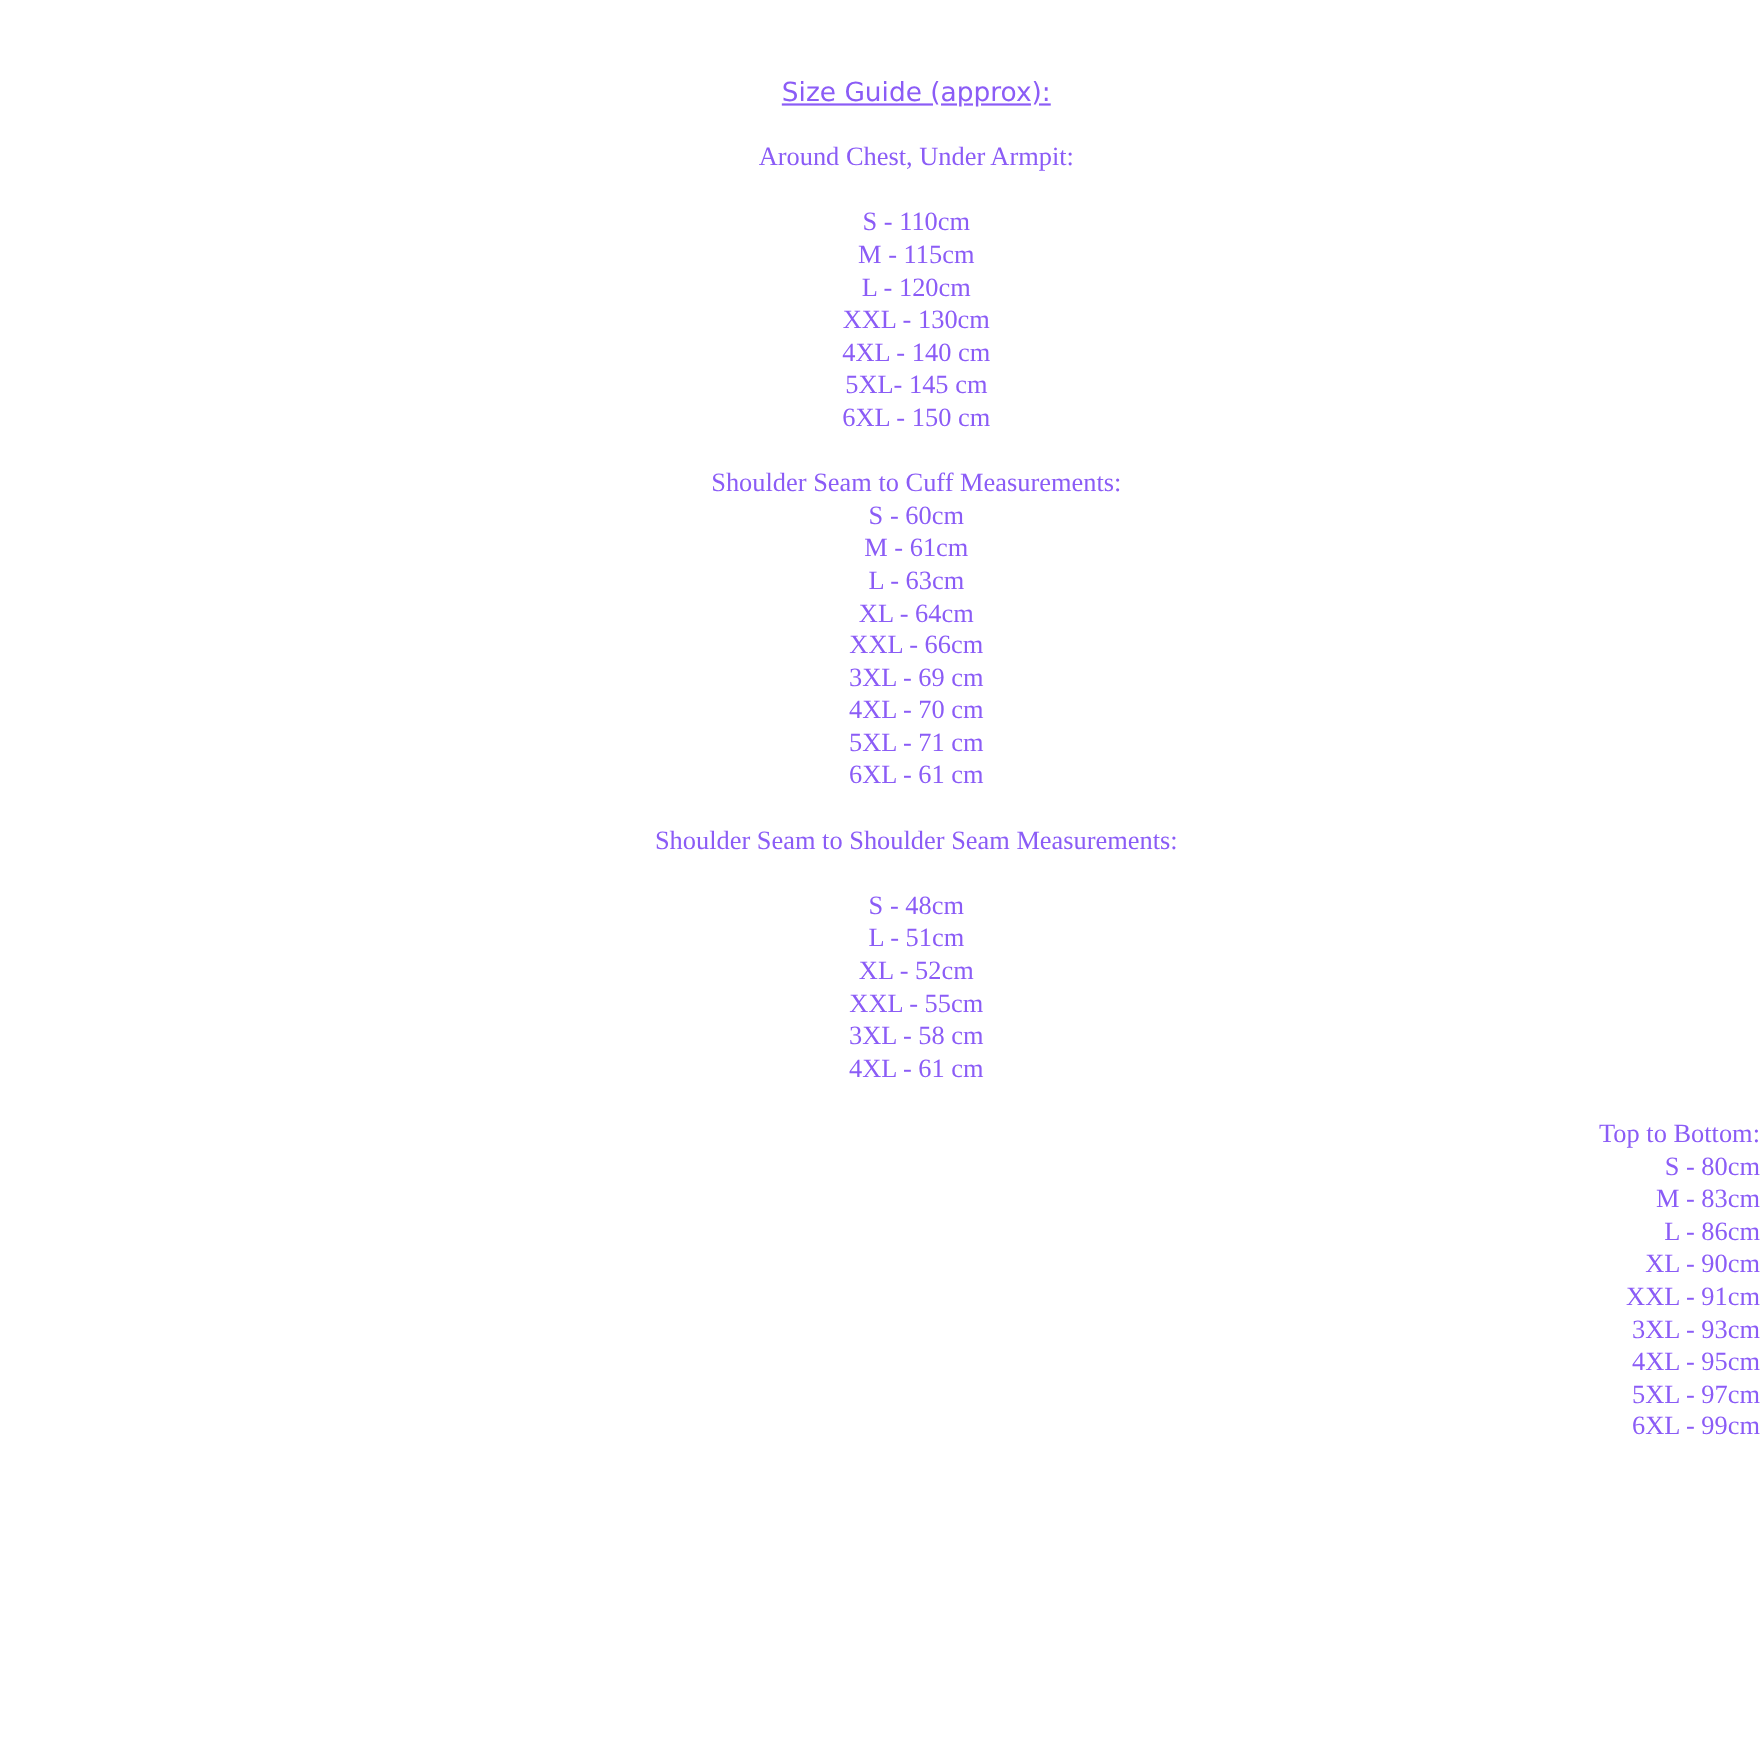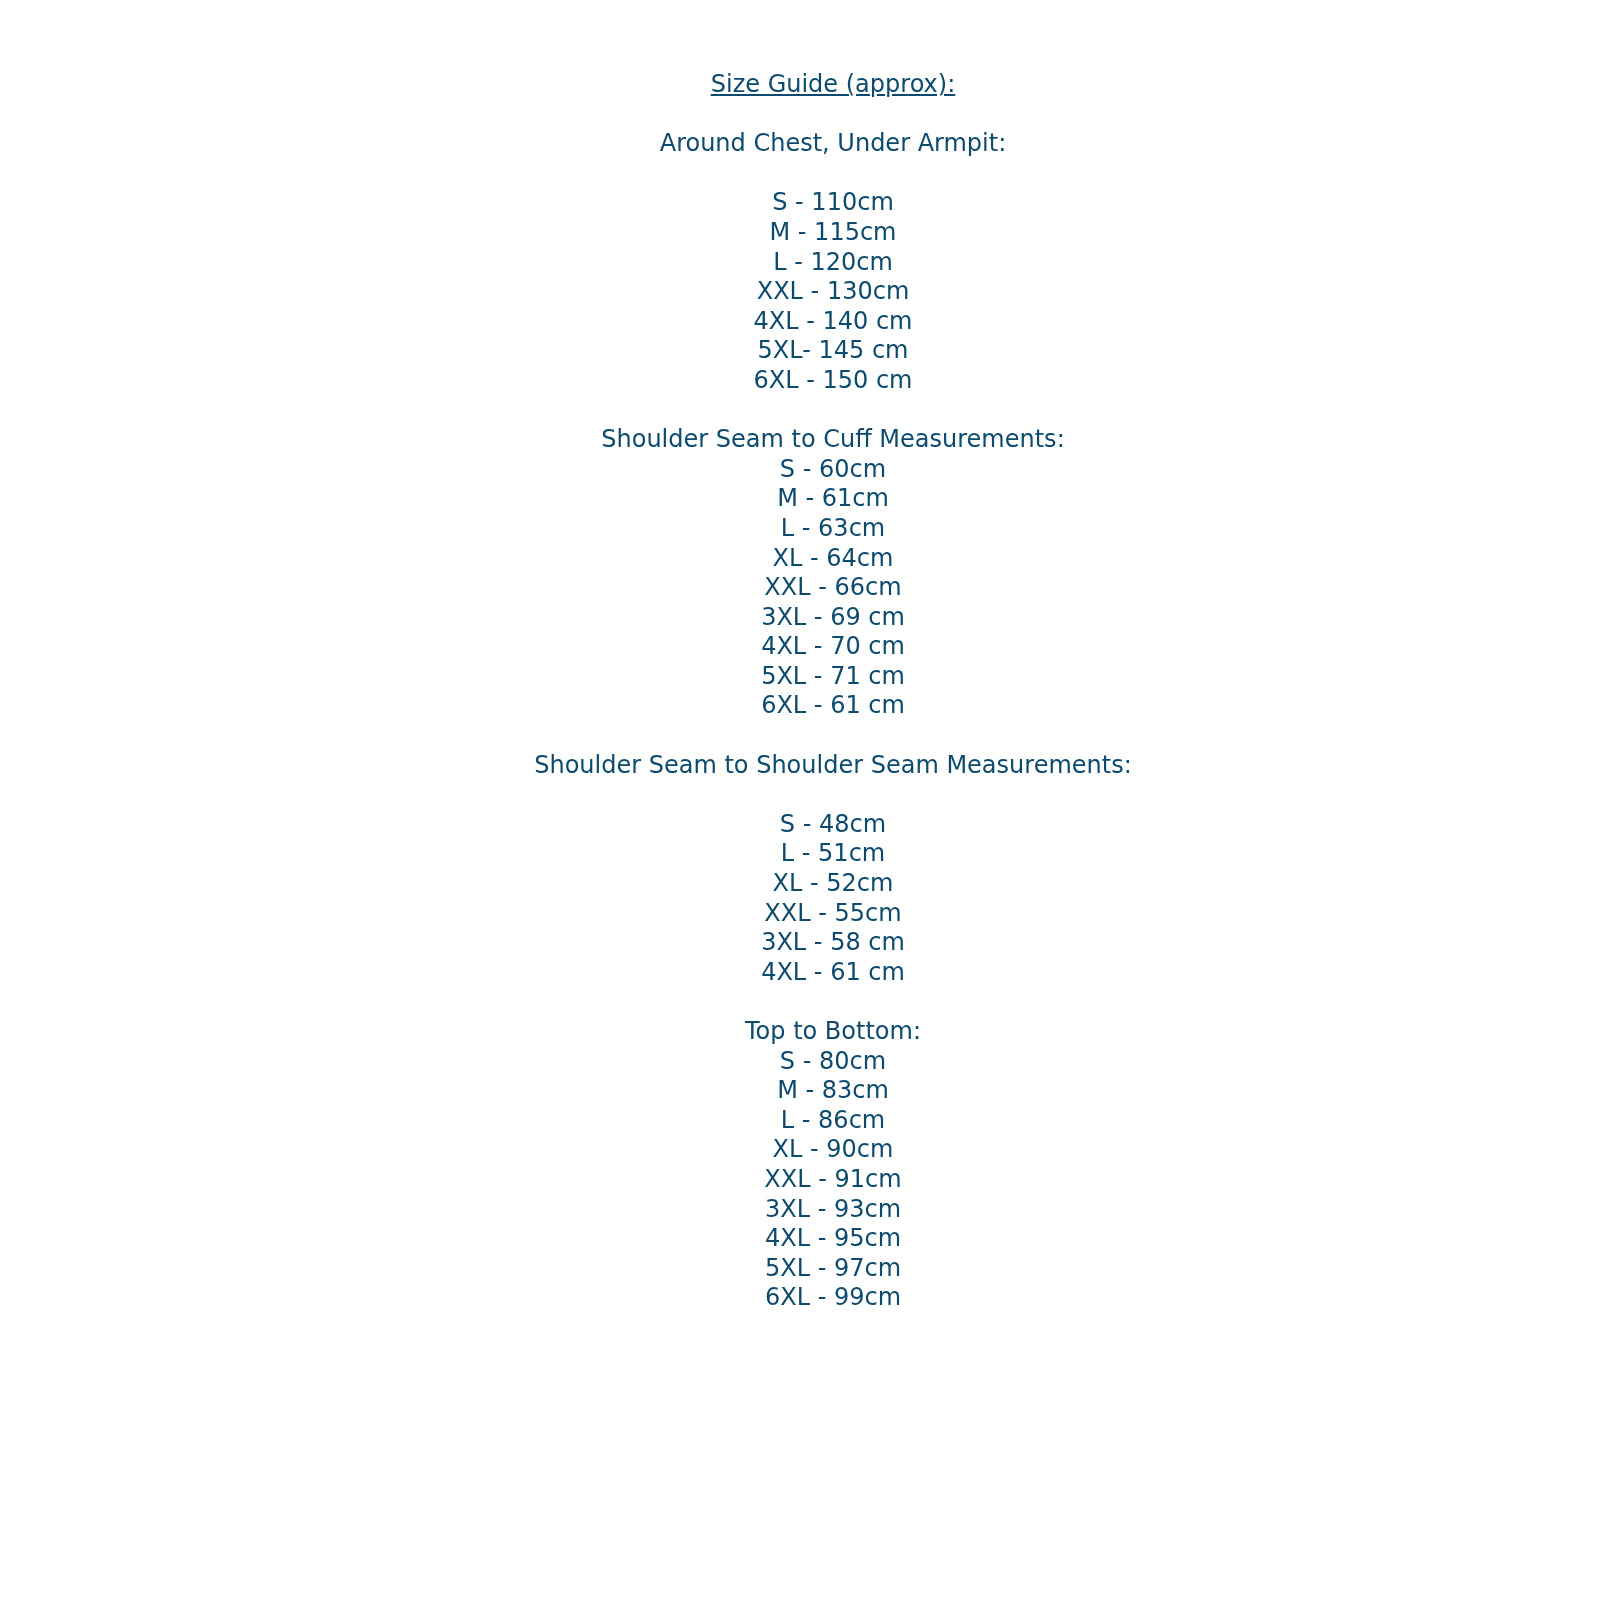--- a/index.html
+++ b/index.html
@@ -14,33 +14,35 @@
   }
   .content {
     box-sizing: border-box;
     width: 1600px;
     padding-top: 70px;
     padding-left: 66px; 
     text-align: center;
     font-family: "DejaVu Sans", "Liberation Sans", sans-serif;
     font-size: 24px;
     line-height: 29.6px;
-    color: #0c4a6e;
+    color: #8b5cf6;
   }
   .doc-title {
     text-decoration: underline;
     margin: 0 0 29.6px 0;
     font-weight: normal;
     font-size: 24px;
   }
   .size-section {
     margin: 0 0 29.6px 0;
+    font-family: Liberation Serif, serif;
   }
   .size-section:last-child {
     margin-bottom: 0;
+    text-align: right;
   }
   .section-heading {
     margin: 0;
   }
   .section-heading.spaced {
     margin-bottom: 29.6px;
   }
   .size-line {
     margin: 0;
   }

